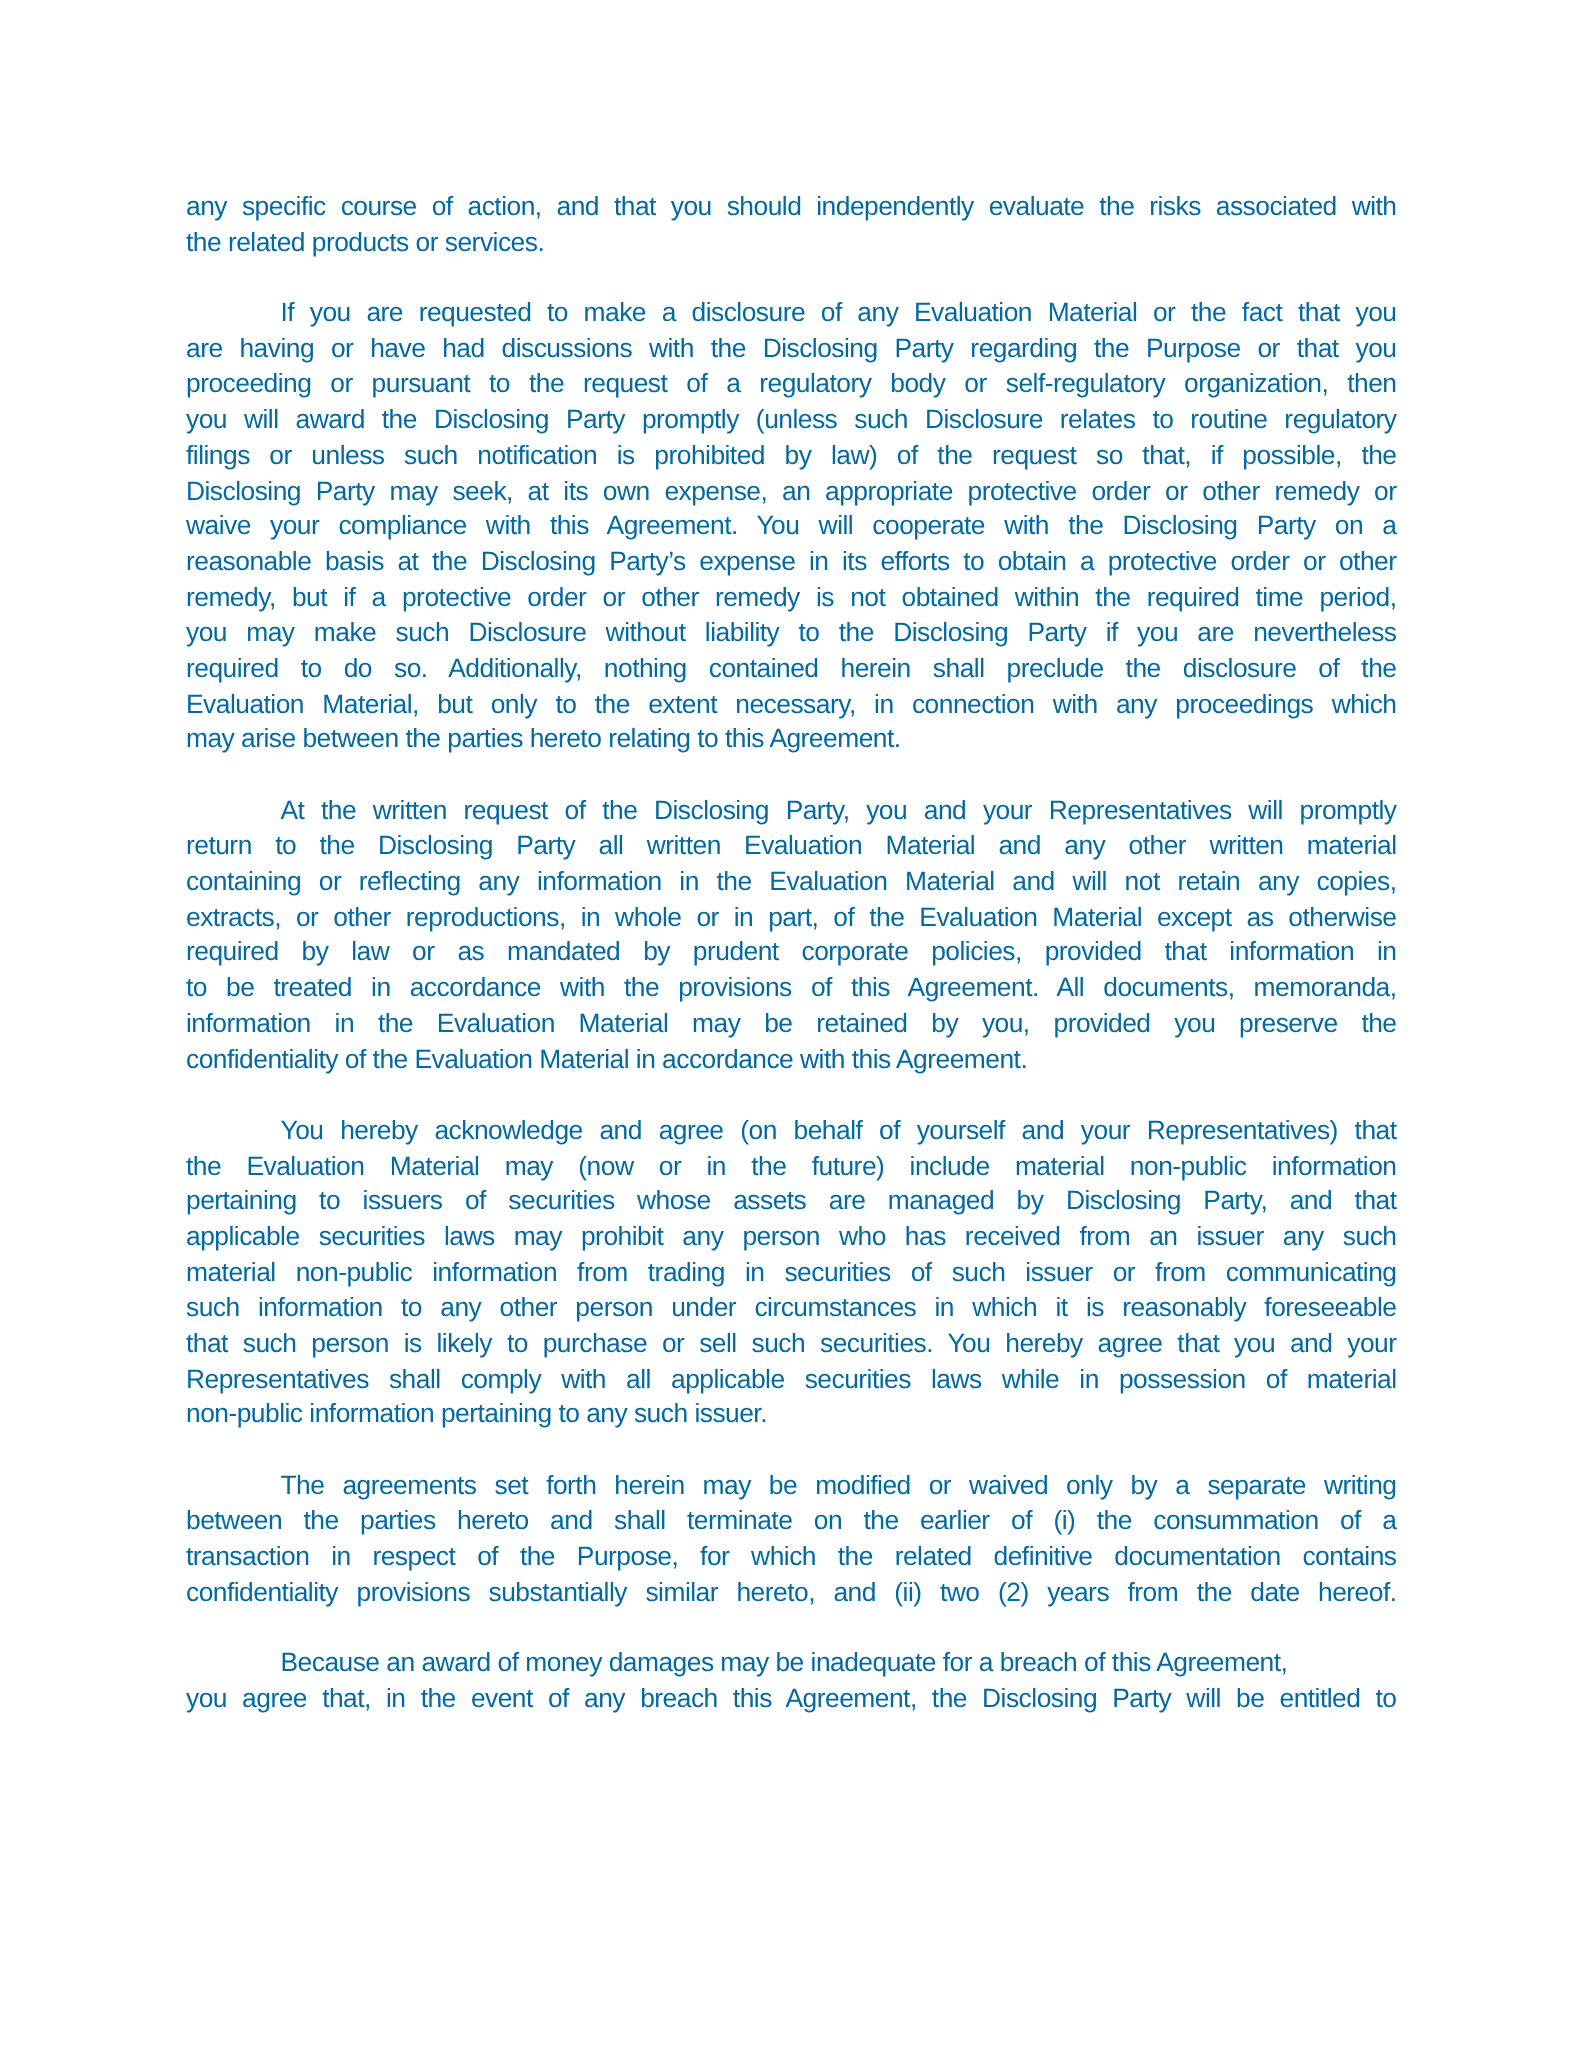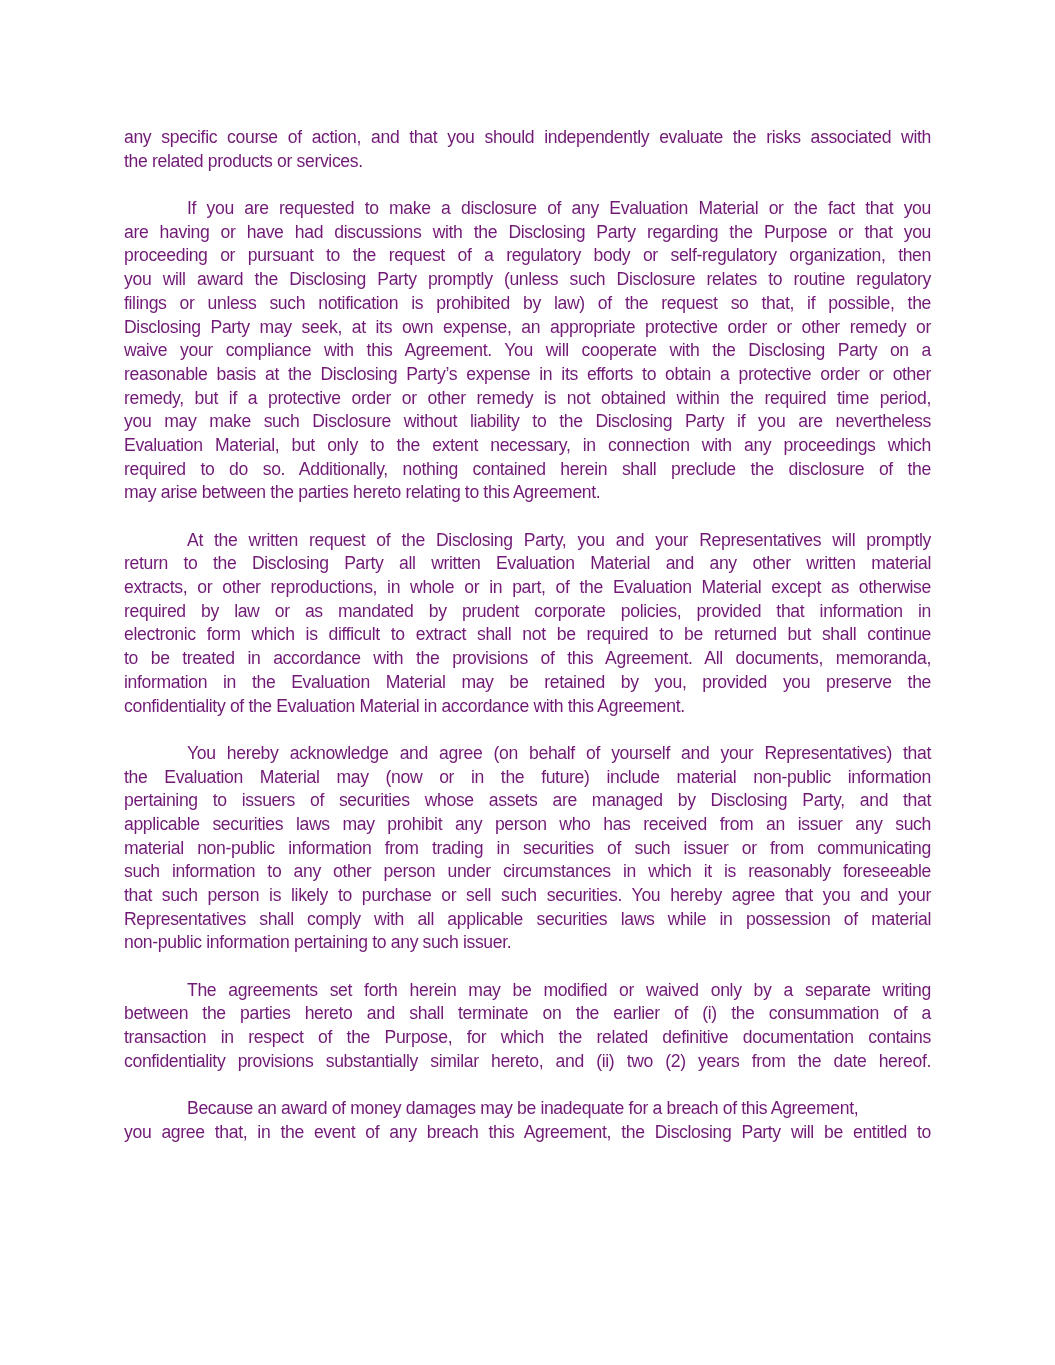--- a/index.html
+++ b/index.html
@@ -21,21 +21,21 @@
       height: 1365px;
       background: #ffffff;
     }
     .body-text {
       position: absolute;
       left: 124px;
       top: 126px;
       width: 807px;
       font-family: "Liberation Sans Narrow", "Liberation Sans", sans-serif;
       font-size: 17.6px;
-      color: #701a75;
+      color: #0369a1;
       letter-spacing: -0.35px;
       transform-origin: 0 0;
     }
     .para {
       margin: 0;
       padding: 0;
     }
     .line {
       display: block;
       height: 23.7px;
@@ -73,32 +73,32 @@
       <span class="line indent">If you are requested to make a disclosure of any Evaluation Material or the fact that you</span>
       <span class="line">are having or have had discussions with the Disclosing Party regarding the Purpose or that you</span>
       <span class="line">proceeding or pursuant to the request of a regulatory body or self-regulatory organization, then</span>
       <span class="line">you will award the Disclosing Party promptly (unless such Disclosure relates to routine regulatory</span>
       <span class="line">filings or unless such notification is prohibited by law) of the request so that, if possible, the</span>
       <span class="line">Disclosing Party may seek, at its own expense, an appropriate protective order or other remedy or</span>
       <span class="line">waive your compliance with this Agreement.  You will cooperate with the Disclosing Party on a</span>
       <span class="line">reasonable basis at the Disclosing Party’s expense in its efforts to obtain a protective order or other</span>
       <span class="line">remedy, but if a protective order or other remedy is not obtained within the required time period,</span>
       <span class="line">you may make such Disclosure without liability to the Disclosing Party if you are nevertheless</span>
+      <span class="line">required to do so.  Additionally, nothing contained herein shall preclude the disclosure of the</span>
       <span class="line">Evaluation Material, but only to the extent necessary, in connection with any proceedings which</span>
-      <span class="line">required to do so.  Additionally, nothing contained herein shall preclude the disclosure of the</span>
       <span class="line last">may arise between the parties hereto relating to this Agreement.</span>
     </div>
     <span class="gap"></span>
 
     <div class="para">
       <span class="line indent">At the written request of the Disclosing Party, you and your Representatives will promptly</span>
       <span class="line">return to the Disclosing Party all written Evaluation Material and any other written material</span>
+      <span class="line">containing or reflecting any information in the Evaluation Material and will not retain any copies,</span>
       <span class="line">extracts, or other reproductions, in whole or in part, of the Evaluation Material except as otherwise</span>
       <span class="line">required by law or as mandated by prudent corporate policies, provided that information in</span>
-      <span class="line">electronic form which is difficult to extract shall not be required to be returned but shall continue</span>
       <span class="line">to be treated in accordance with the provisions of this Agreement.  All documents, memoranda,</span>
       <span class="line">information in the Evaluation Material may be retained by you, provided you preserve the</span>
       <span class="line last">confidentiality of the Evaluation Material in accordance with this Agreement.</span>
     </div>
     <span class="gap"></span>
 
     <div class="para">
       <span class="line indent">You hereby acknowledge and agree (on behalf of yourself and your Representatives) that</span>
       <span class="line">the Evaluation Material may (now or in the future) include material non-public information</span>
       <span class="line">pertaining to issuers of securities whose assets are managed by Disclosing Party, and that</span>

